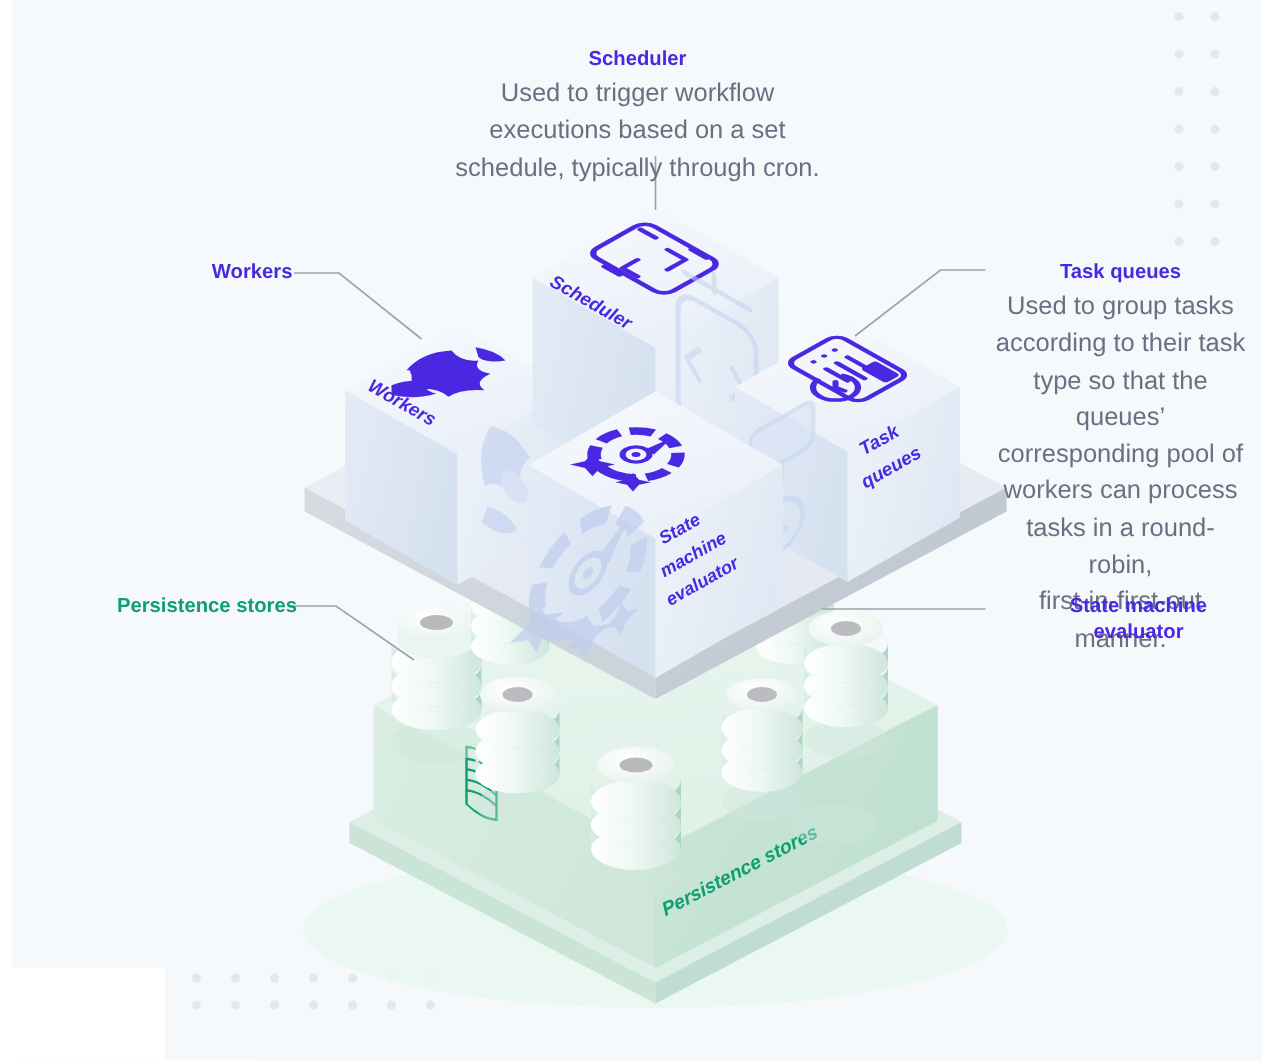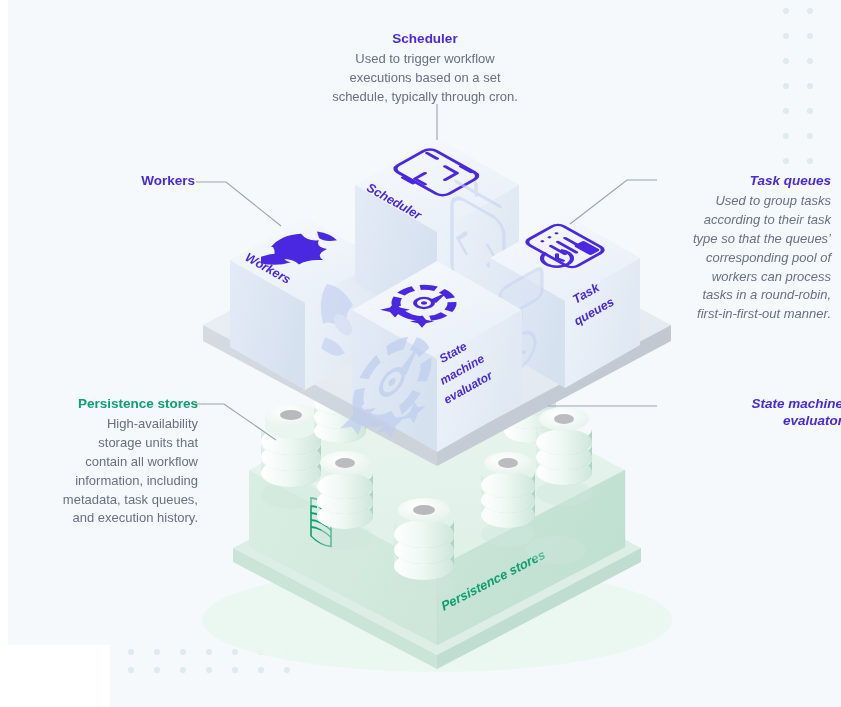--- a/index.html
+++ b/index.html
@@ -63,31 +63,31 @@
     position: absolute;
     font-family: "Liberation Sans", sans-serif;
   }
   .callout .title {
     font-size: 13.5px;
     font-weight: bold;
     line-height: 1.28;
     margin: 0 0 3px 0;
   }
   .callout .body {
-    font-size: 13px;
+    font-size: 17px;
     line-height: 1.45;
     color: #6a6f82;
     margin: 0;
     white-space: pre-line;
   }
   .c-purple .title { color: #4a28e1; }
   .c-green .title { color: #0e9f6e; }
 
   .align-right { text-align: right; }
-  .align-left  { text-align: right; font-style: italic; }
+  .align-left  { text-align: center; }
   .align-center{ text-align: center; }
 
   #callout-scheduler   { left: 300px; top: 30px;  width: 250px; }
   #callout-workers     { left: 30px;  top: 172px; width: 165px; }
   #callout-taskqueues  { left: 663px; top: 172px; width: 168px; }
   #callout-persistence { left: 38px;  top: 395px; width: 160px; }
   #callout-statemachine{ left: 675px; top: 395px; width: 168px; }
 
   .iso-label {
     font-family: "Liberation Sans", sans-serif;
@@ -468,26 +468,20 @@
 according to their task
 type so that the queues’
 corresponding pool of
 workers can process
 tasks in a round-robin,
 first-in-first-out manner.</p>
   </div>
 
   <div class="callout c-green align-right" id="callout-persistence">
     <p class="title">Persistence stores</p>
-    <p class="body">High-availability
-storage units that
-contain all workflow
-information, including
-metadata, task queues,
-and execution history.</p>
   </div>
 
   <div class="callout c-purple align-left" id="callout-statemachine">
     <p class="title" style="white-space:pre-line">State machine
 evaluator</p>
   </div>
 
 </div>
 
 </body></html>

